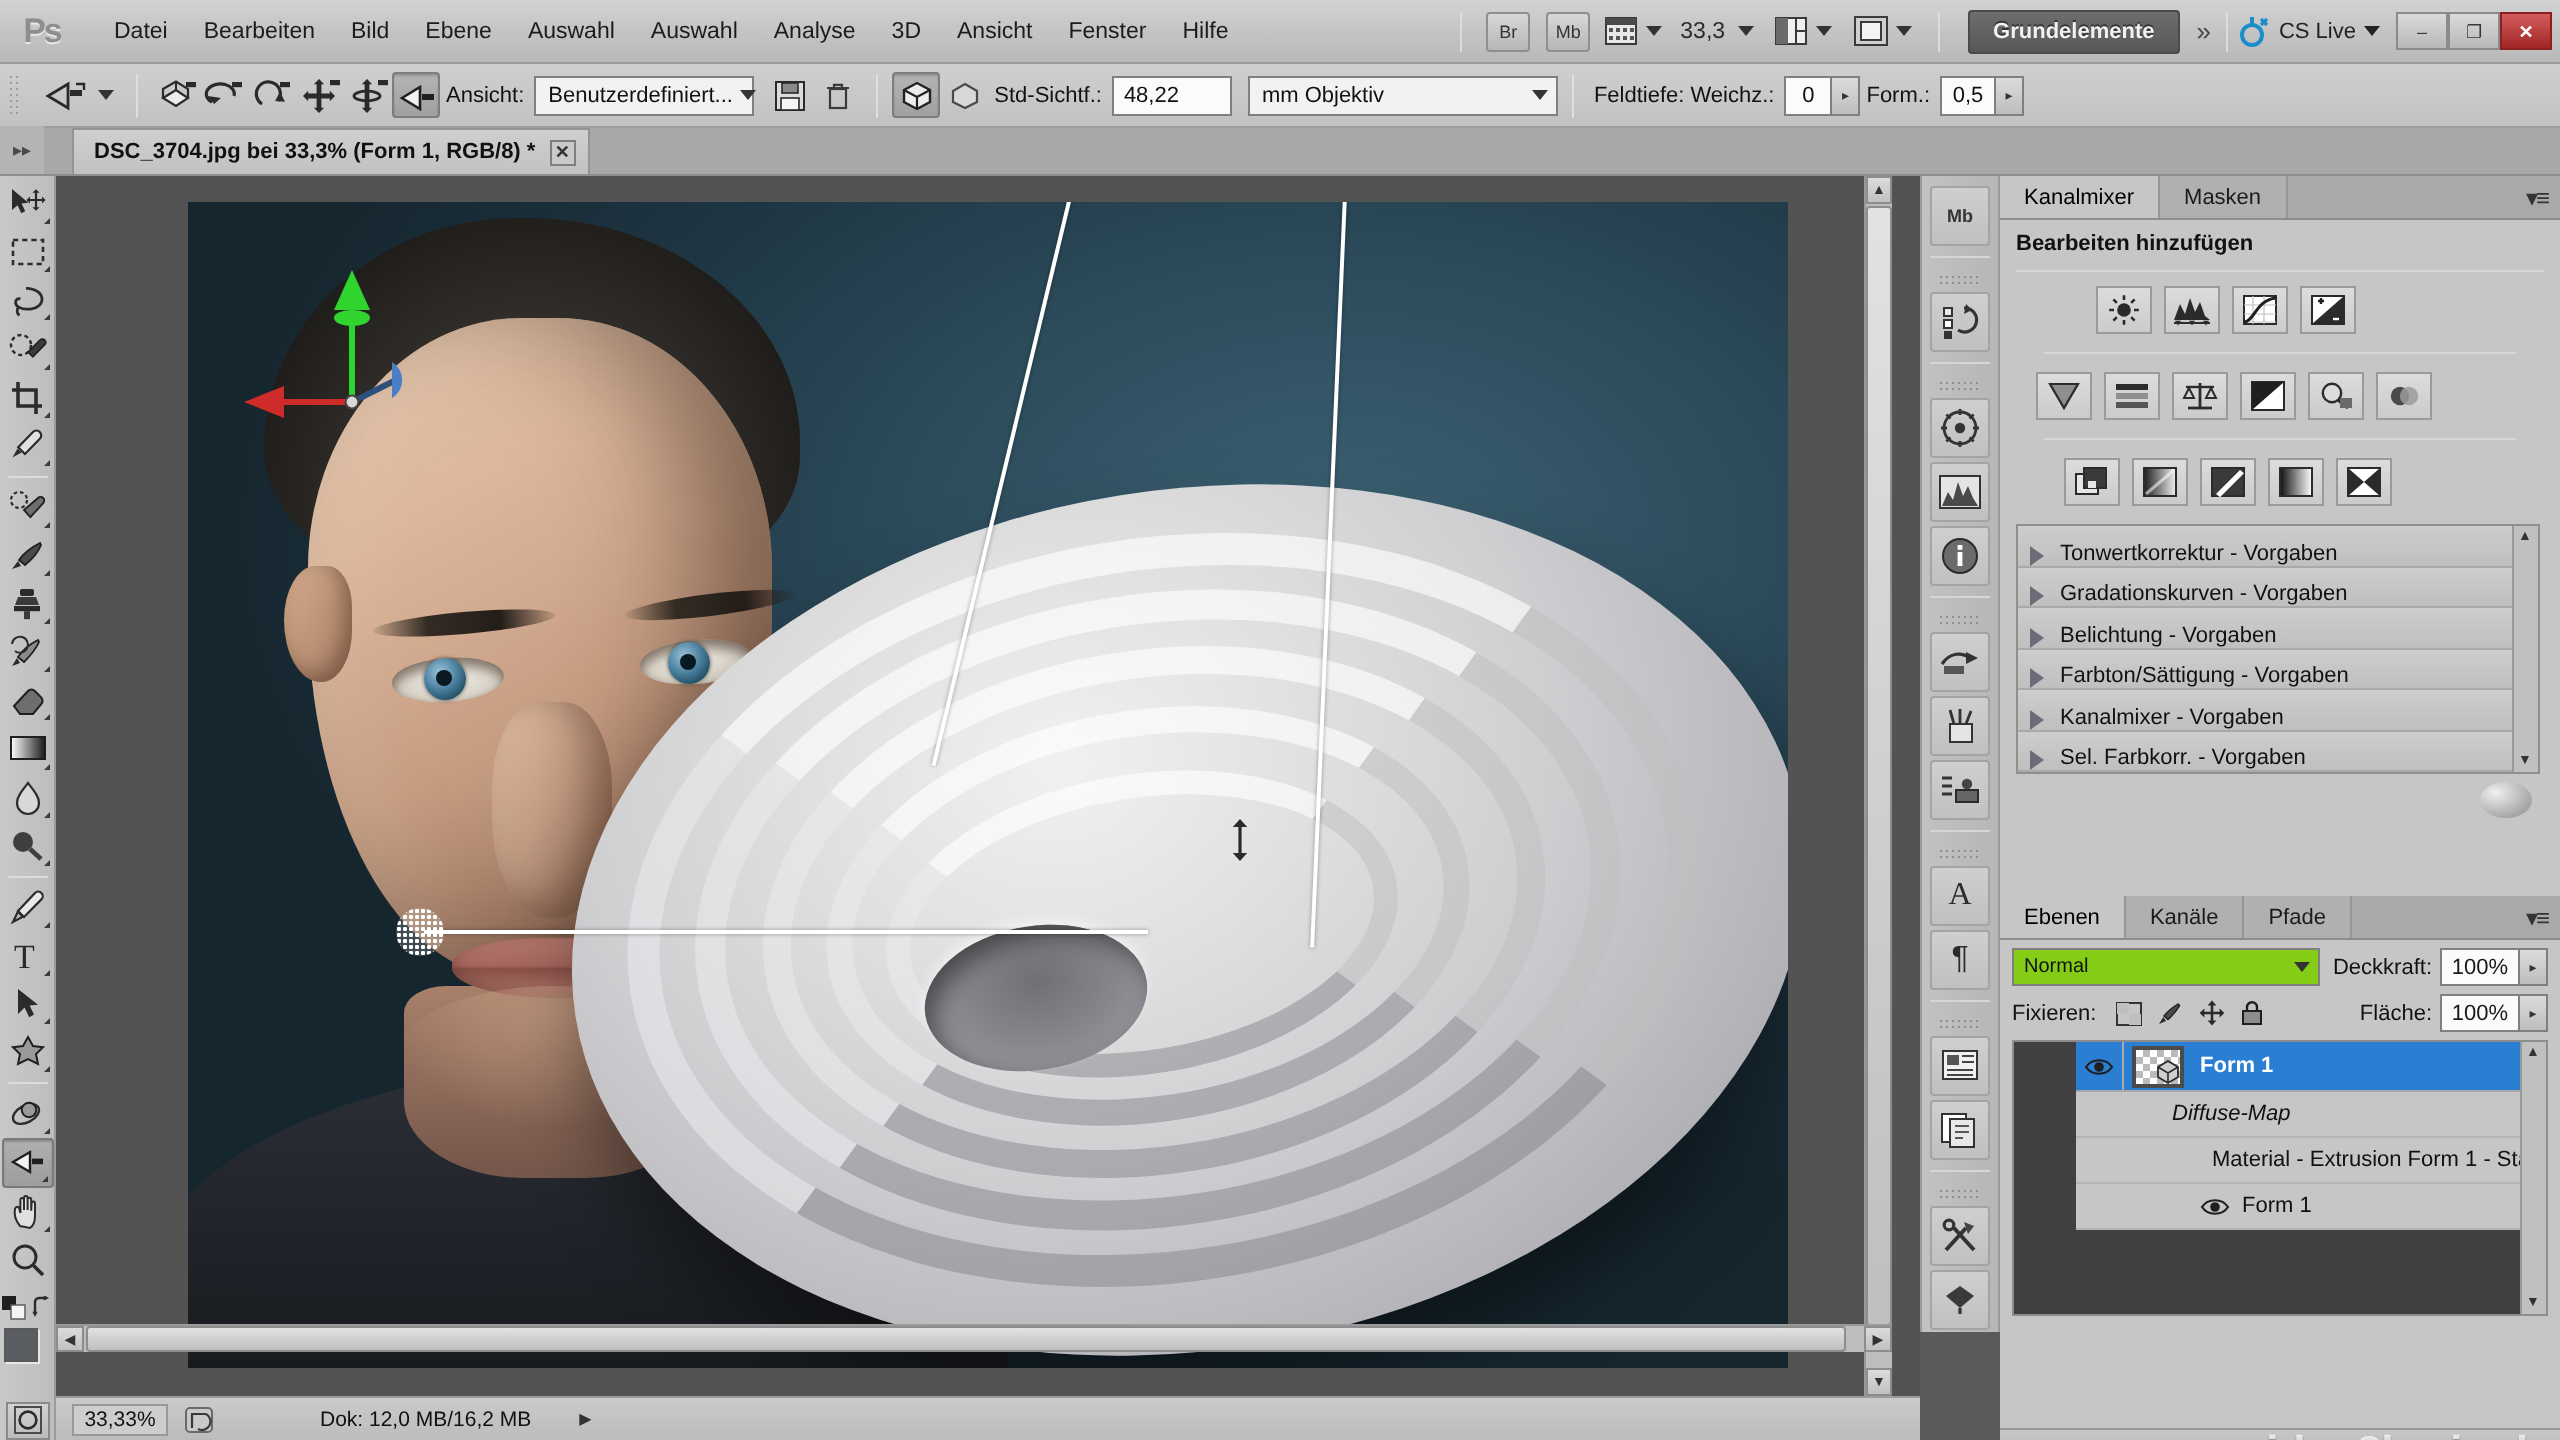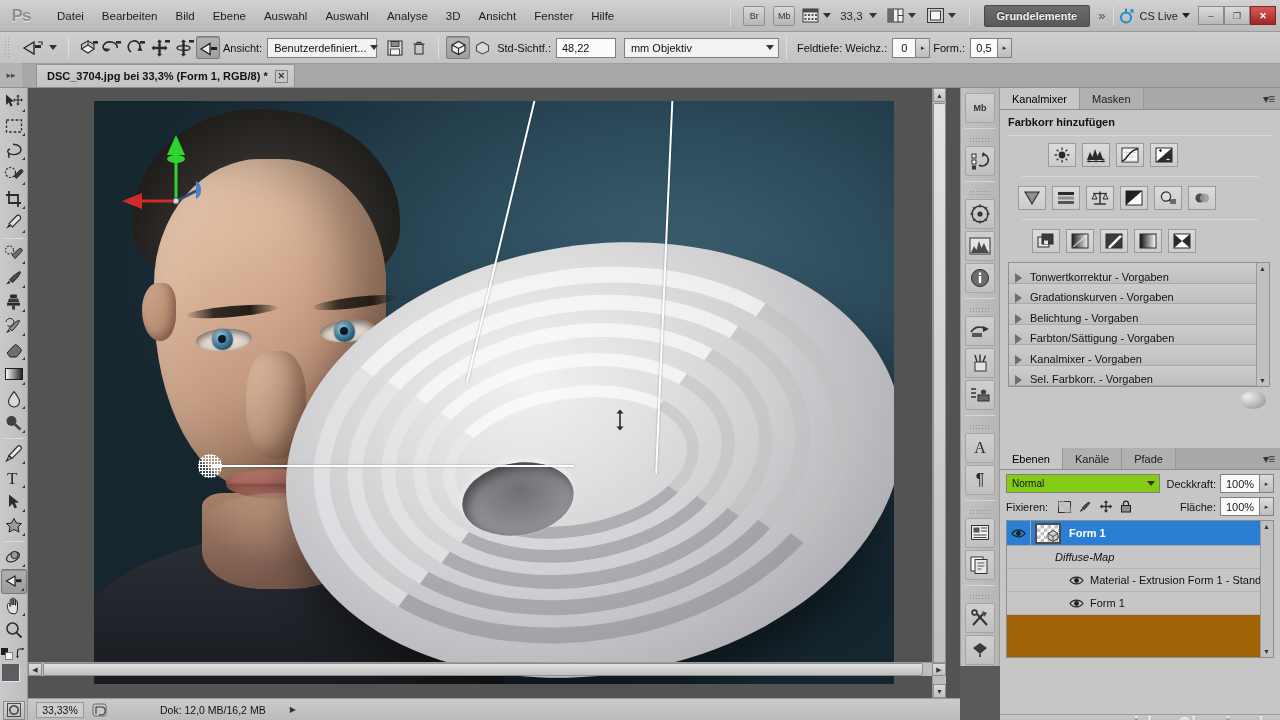--- a/index.html
+++ b/index.html
@@ -391,21 +391,21 @@
     flex:1;height:19px;background:#84cc16;border:1px solid #7f7f7f;
     display:flex;align-items:center;justify-content:space-between;
     padding:0 4px 0 5px;font-size:10px;color:#111;cursor:default;
   }
   .llabel { font-size:11px;color:#111;margin:0 4px 0 6px;white-space:nowrap;}
   .lnum { width:40px;height:19px;background:#fbfbfb;border:1px solid #7f7f7f;
           display:flex;align-items:center;justify-content:center;font-size:11px;}
   .lock-icons { display:flex;align-items:center;gap:7px;margin-left:6px;}
   .layer-list {
     position:relative;margin:2px 6px 0 6px;border:1px solid #8d8d8d;
-    background:#a16207;height:138px;overflow:hidden;
+    background:#404040;height:138px;overflow:hidden;padding-left:31px;
   }
   .layer-row {
     display:flex;align-items:center;height:25px;
     border-bottom:1px solid #a8a8a8;
     background:#c6c6c6;cursor:default;
   }
   .layer-row.sel { background:#2a7fd4; }
   .layer-row.sel .layer-name { color:#fff;font-weight:bold; }
   .eye-cell { width:24px;display:flex;align-items:center;justify-content:center;
               border-right:1px solid #a8a8a8;height:100%; }
@@ -1035,21 +1035,21 @@
 
   <div class="rightpanel">
 
     <div class="panel-tabs">
       <div class="ptab active">Kanalmixer</div>
       <div class="ptab">Masken</div>
       <div class="panel-menu">▾≡</div>
     </div>
 
     <div class="panel-body" style="height:338px;">
-      <div class="adj-title">Farbkorr hinzufügen</div>
+      <div class="adj-title">Bearbeiten hinzufügen</div>
       <div class="adj-divider"></div>
 
       <div class="adj-row" style="padding-left:48px;gap:6px;">
         <div class="adj-icon">
           <svg width="18" height="16" viewBox="0 0 18 16">
               <circle cx="9" cy="8" r="3.4" fill="#2b2b2b"></circle>
               <path d="M9 0.6 v2.4 M9 13 v2.4 M1.6 8 h2.4 M14 8 h2.4 M3.7 2.7 l1.7 1.7 M12.6 11.6 l1.7 1.7 M14.3 2.7 l-1.7 1.7 M3.7 13.3 l1.7 -1.7" stroke="#2b2b2b" stroke-width="1.3"></path>
             </svg>
         </div>
         <div class="adj-icon">

